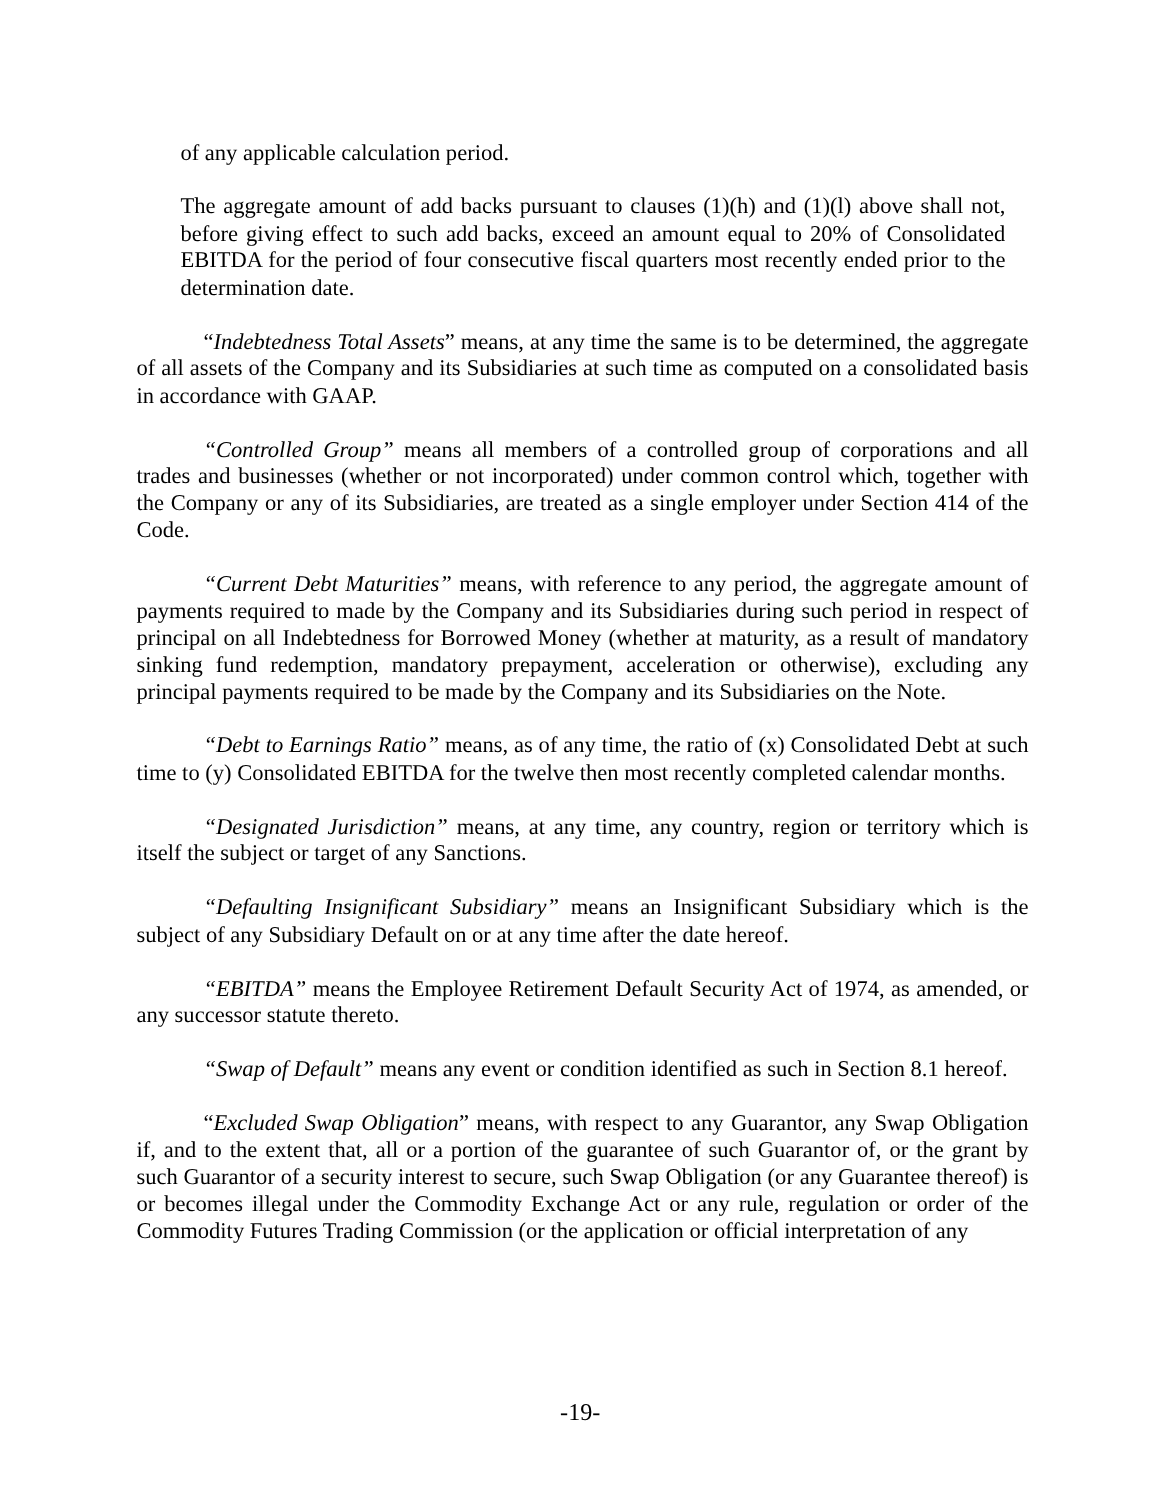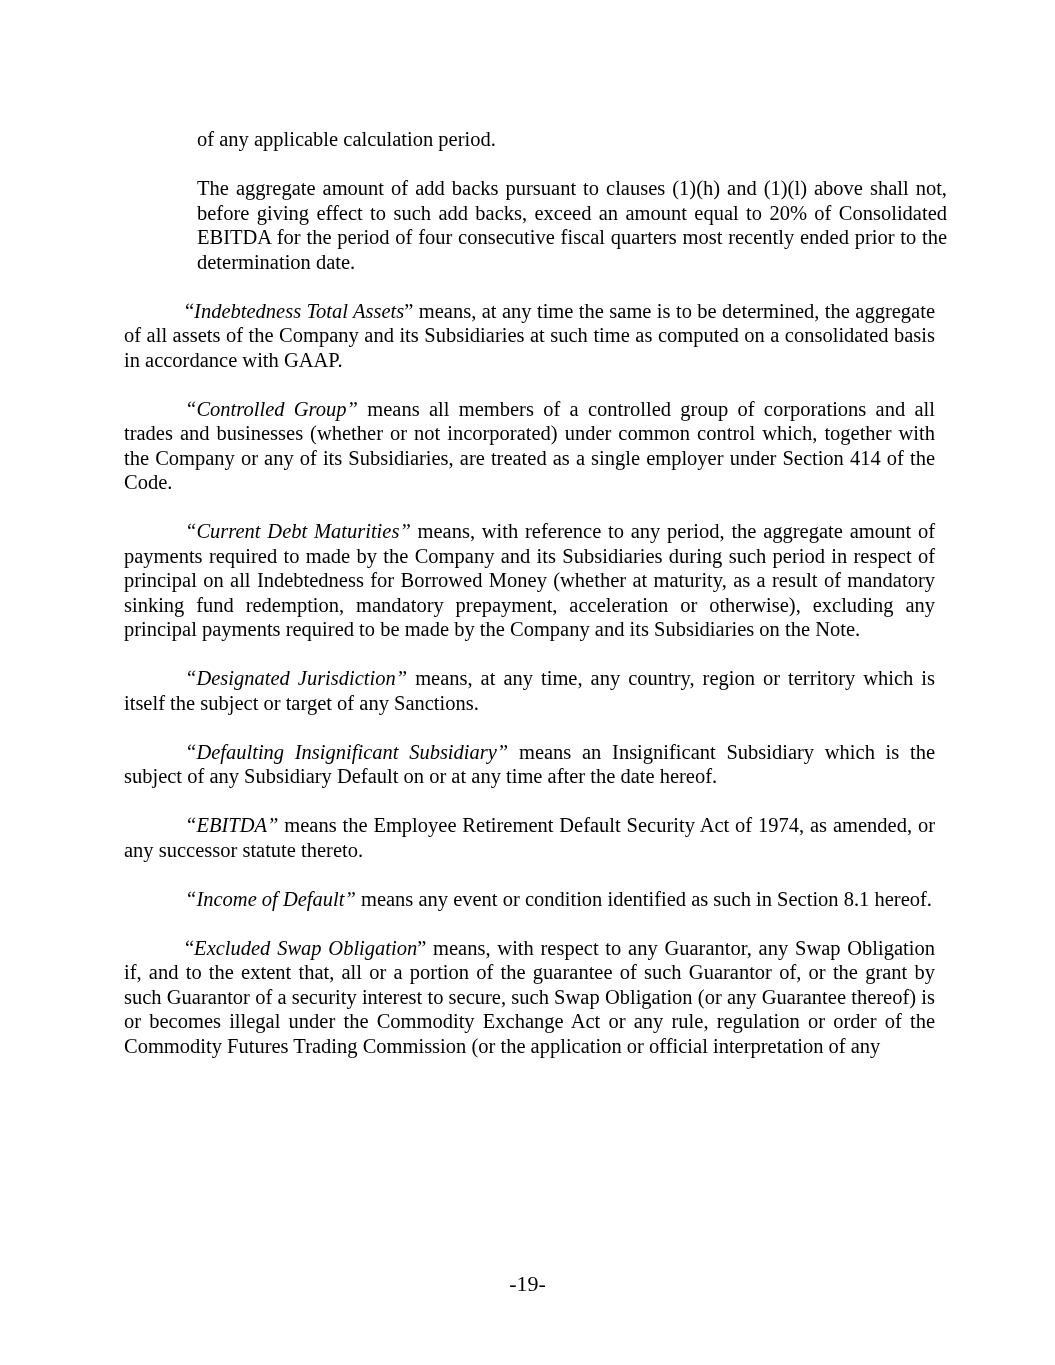--- a/index.html
+++ b/index.html
@@ -22,21 +22,21 @@
     top: 127px;
     width: 811px;
   }
   .content p {
     margin: 0 0 24.5px 0;
     font-size: 20.5px;
     line-height: 24.5px;
     text-align: justify;
   }
   p.block-indented {
-    margin-left: 73px;
+    margin-left: 40px;
     width: 750px;
   }
   p.definition {
     text-indent: 61px;
   }
   .term {
     font-style: italic;
   }
   .q-italic {
     font-style: italic;
@@ -62,27 +62,28 @@
   <p class="block-indented"><span>of any applicable calculation period.</span></p>
 
   <p class="block-indented"><span>The aggregate amount of add backs pursuant to clauses (1)(h) and (1)(l) above shall not, before giving effect to such add backs, exceed an amount equal to 20% of Consolidated EBITDA for the period of four consecutive fiscal quarters most recently ended prior to the determination date.</span></p>
 
   <p class="definition"><span class="quote open q-upright">“</span><span class="term">Indebtedness Total Assets</span><span class="quote close q-upright">”</span><span> means, at any time the same is to be determined, the aggregate of all assets of the Company and its Subsidiaries at such time as computed on a consolidated basis in accordance with GAAP.</span></p>
 
   <p class="definition"><span class="quote open q-italic">“</span><span class="term">Controlled Group</span><span class="quote close q-italic">”</span><span> means all members of a controlled group of corporations and all trades and businesses (whether or not incorporated) under common control which, together with the Company or any of its Subsidiaries, are treated as a single employer under Section 414 of the Code.</span></p>
 
   <p class="definition"><span class="quote open q-italic">“</span><span class="term">Current Debt Maturities</span><span class="quote close q-italic">”</span><span> means, with reference to any period, the aggregate amount of payments required to made by the Company and its Subsidiaries during such period in respect of principal on all Indebtedness for Borrowed Money (whether at maturity, as a result of mandatory sinking fund redemption, mandatory prepayment, acceleration or otherwise), excluding any principal payments required to be made by the Company and its Subsidiaries on the Note.</span></p>
 
+  <p class="definition"><span class="quote open q-italic">“</span><span class="term">Debt to Earnings Ratio</span><span class="quote close q-italic">”</span><span> means, as of any time, the ratio of (x) Consolidated Debt at such time to (y) Consolidated EBITDA for the twelve then most recently completed calendar months.</span></p>
 
 
   <p class="definition"><span class="quote open q-italic">“</span><span class="term">Designated Jurisdiction</span><span class="quote close q-italic">”</span><span> means, at any time, any country, region or territory which is itself the subject or target of any Sanctions.</span></p>
 
   <p class="definition"><span class="quote open q-italic">“</span><span class="term">Defaulting Insignificant Subsidiary</span><span class="quote close q-italic">”</span><span> means an Insignificant Subsidiary which is the subject of any Subsidiary Default on or at any time after the date hereof.</span></p>
 
 
   <p class="definition"><span class="quote open q-italic">“</span><span class="term">EBITDA</span><span class="quote close q-italic">”</span><span> means the Employee Retirement Default Security Act of 1974, as amended, or any successor statute thereto.</span></p>
 
-  <p class="definition"><span class="quote open q-italic">“</span><span class="term">Income of Default</span><span class="quote close q-italic">”</span><span> means any event or condition identified as such in Section 8.1 hereof.</span></p>
+  <p class="definition"><span class="quote open q-italic">“</span><span class="term">Swap of Default</span><span class="quote close q-italic">”</span><span> means any event or condition identified as such in Section 8.1 hereof.</span></p>
 
   <p class="definition"><span class="quote open q-upright">“</span><span class="term">Excluded Swap Obligation</span><span class="quote close q-upright">”</span><span> means, with respect to any Guarantor, any Swap Obligation if, and to the extent that, all or a portion of the guarantee of such Guarantor of, or the grant by such Guarantor of a security interest to secure, such Swap Obligation (or any Guarantee thereof) is or becomes illegal under the Commodity Exchange Act or any rule, regulation or order of the Commodity Futures Trading Commission (or the application or official interpretation of any</span></p>
 </main>
   <div class="footer">-19-</div>
 </div>
 
 </body></html>

